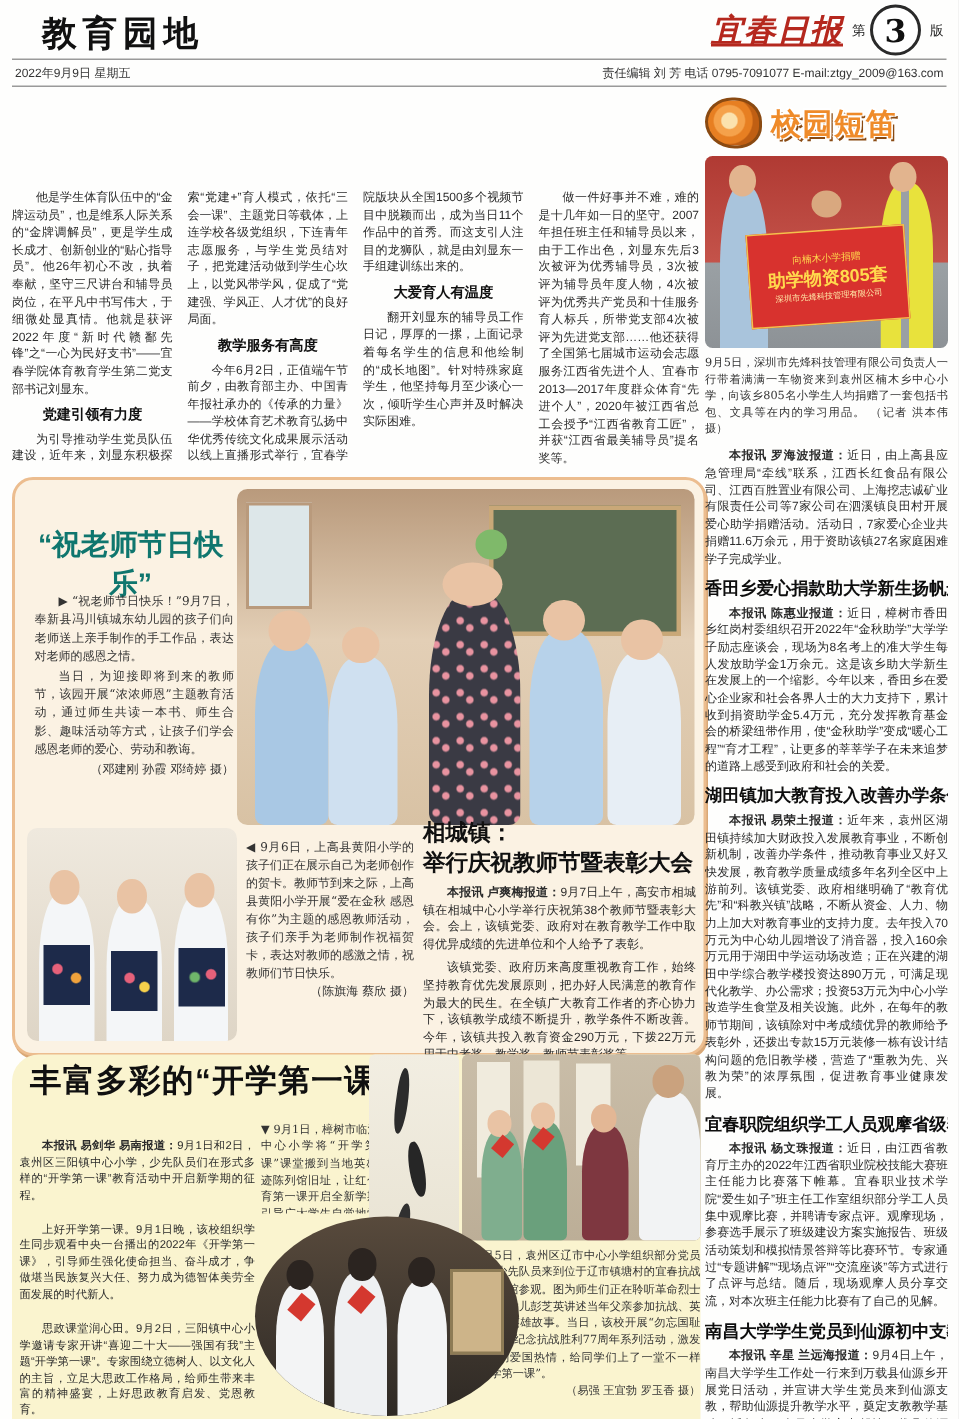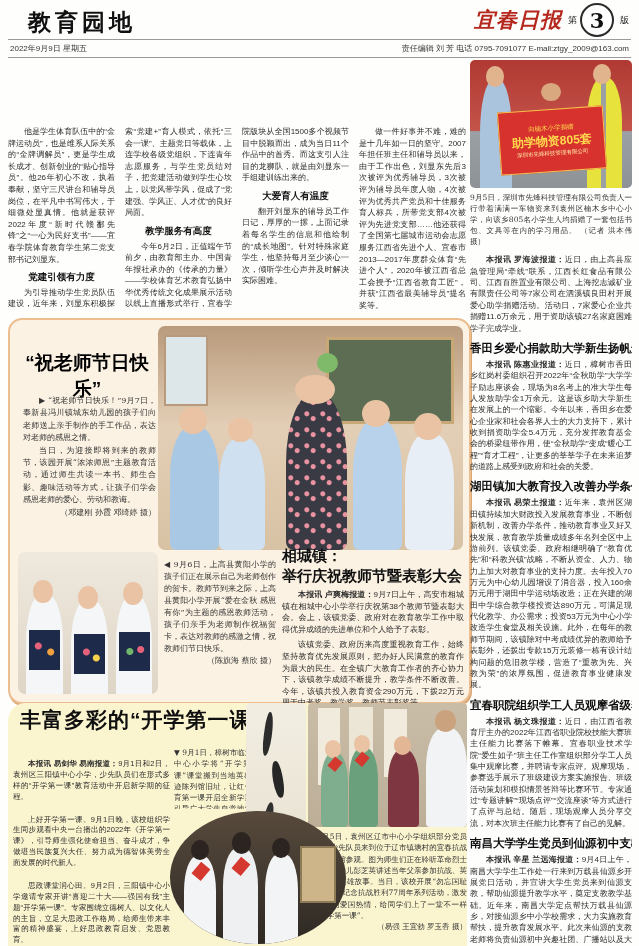--- a/index.html
+++ b/index.html
@@ -2,38 +2,38 @@
 <html><head>
 <meta charset="utf-8">
 <style>
   html,body{margin:0;padding:0;background:#e9e9e9;}
   .page{position:relative;width:639px;height:946px;background:#fefefd;overflow:hidden;
         font-family:"Liberation Sans",sans-serif;color:#222;}
   .abs{position:absolute;}
   
   .section-title{position:absolute;left:28px;top:7px;font-size:23px;font-weight:900;letter-spacing:4px;color:#111;}
   .masthead{position:absolute;right:10px;top:3px;display:flex;align-items:center;gap:3px;}
-  .paper-name{font-family:"DejaVu Serif",serif;font-style:italic;font-weight:bold;font-size:21px;color:#b5281e;letter-spacing:1px;}
+  .paper-name{font-family:"DejaVu Serif",serif;font-style:italic;font-weight:bold;font-size:21px;color:#b5281e;letter-spacing:1px;text-decoration:underline;}
   .ed-small{font-size:9px;color:#222;margin-left:3px;}
   .ed-circle{width:30px;height:30px;border:2px solid #2a2a2a;border-radius:50%;display:flex;align-items:center;justify-content:center;
              font-family:"DejaVu Serif",serif;font-size:21px;font-weight:bold;color:#111;background:#fff;}
   .hrule{position:absolute;left:8px;right:8px;height:1px;background:#9a9a9a;}
   .date-line{position:absolute;left:10px;top:43px;font-size:8px;color:#333;}
   .editor-line{position:absolute;right:10px;top:43px;font-size:8px;color:#333;}
   
   .main-title{position:absolute;left:8px;top:62px;width:458px;text-align:center;font-size:35px;font-weight:900;letter-spacing:1px;color:#0d0d0d;}
   .main-byline{position:absolute;left:8px;top:108px;width:458px;text-align:center;font-size:9px;color:#444;}
   .main-body{position:absolute;left:8px;top:126px;width:458px;height:188px;overflow:hidden;
              column-count:4;column-gap:10px;font-size:8px;line-height:1.45;text-align:justify;color:#2b2b2b;}
   .main-body p{margin:0 0 2px;text-indent:2em;}
   .main-body h4{margin:5px 0 3px;text-align:center;font-size:9.5px;font-weight:900;color:#111;text-indent:0;}
   
   .feature{position:absolute;left:8px;top:318px;width:459px;height:382px;background:#fbf2e3;
            border:2px solid #ecbd8f;border-radius:14px;box-shadow:1px 2px 0 #d9a877;}
-  .f-title{position:absolute;left:4px;top:30px;width:146px;text-align:center;font-size:19px;font-weight:900;color:#000000;}
+  .f-title{position:absolute;left:4px;top:30px;width:146px;text-align:center;font-size:19px;font-weight:900;color:#0f766e;}
   .f-text{position:absolute;left:13px;top:74px;width:133px;font-size:8px;line-height:1.55;text-align:justify;
           font-family:"DejaVu Serif",serif;color:#333;}
   .f-text p{margin:0;text-indent:2em;}
   .f-credit{text-align:right;margin-top:3px;}
   .photo{position:absolute;overflow:hidden;border-radius:7px;}
   .f-cap{position:absolute;left:154px;top:238px;width:112px;font-size:8px;line-height:1.5;text-align:justify;
          font-family:"DejaVu Serif",serif;color:#333;}
   .xc{position:absolute;left:272px;top:226px;width:182px;}
   .xc h3{margin:0;font-size:15px;font-weight:900;line-height:1.3;color:#101010;}
   .xc p{margin:4px 0 0;font-size:8px;line-height:1.45;text-align:justify;text-indent:2em;color:#2b2b2b;}
@@ -197,20 +197,24 @@
       <div class="abs" style="left:54%;top:32%;width:19%;height:68%;border-radius:40% 40% 0 0;background:#f3f4f5;"></div>
       <div class="abs" style="left:58%;top:20%;width:10%;height:15%;border-radius:50%;background:#2b2420;"></div>
       <div class="abs" style="left:14%;top:40%;width:7%;height:11%;background:#d4382f;transform:rotate(40deg);"></div>
       <div class="abs" style="left:37%;top:36%;width:7%;height:11%;background:#d4382f;transform:rotate(40deg);"></div>
       <div class="abs" style="left:74%;top:26%;width:18%;height:40%;background:#cdb489;border:2px solid #8d7b55;"></div>
     </div>
   </div>
 
   <div class="rcol">
 
+    <div class="badge">
+      <span class="badge-icon"></span>
+      <span class="badge-text">校园短笛</span>
+    </div>
 
     <div class="don-photo" style="background:linear-gradient(180deg,#b03a33 0%,#c4534a 55%,#9aa0a4 56%,#8d9296 100%);">
       <div class="abs" style="left:6%;top:16%;width:20%;height:84%;border-radius:40% 40% 0 0;background:#a9c4dc;border-bottom:26px solid #4a5a74;"></div>
       <div class="abs" style="left:10%;top:5%;width:11%;height:16%;border-radius:50%;background:#e2b48e;"></div>
       <div class="abs" style="left:72%;top:14%;width:22%;height:86%;border-radius:40% 40% 0 0;background:#e8e23c;background-image:linear-gradient(90deg,transparent 40%,#9aa0a4 40% 55%,transparent 55%);"></div>
       <div class="abs" style="left:76%;top:3%;width:11%;height:16%;border-radius:50%;background:#e2b48e;"></div>
       <div class="abs" style="left:44%;top:18%;width:12%;height:14%;border-radius:50%;background:#d9a87f;"></div>
       <div class="banner-txt">
         <span class="banner-l1">向楠木小学捐赠</span>
         <span class="banner-l2">助学物资805套</span>

